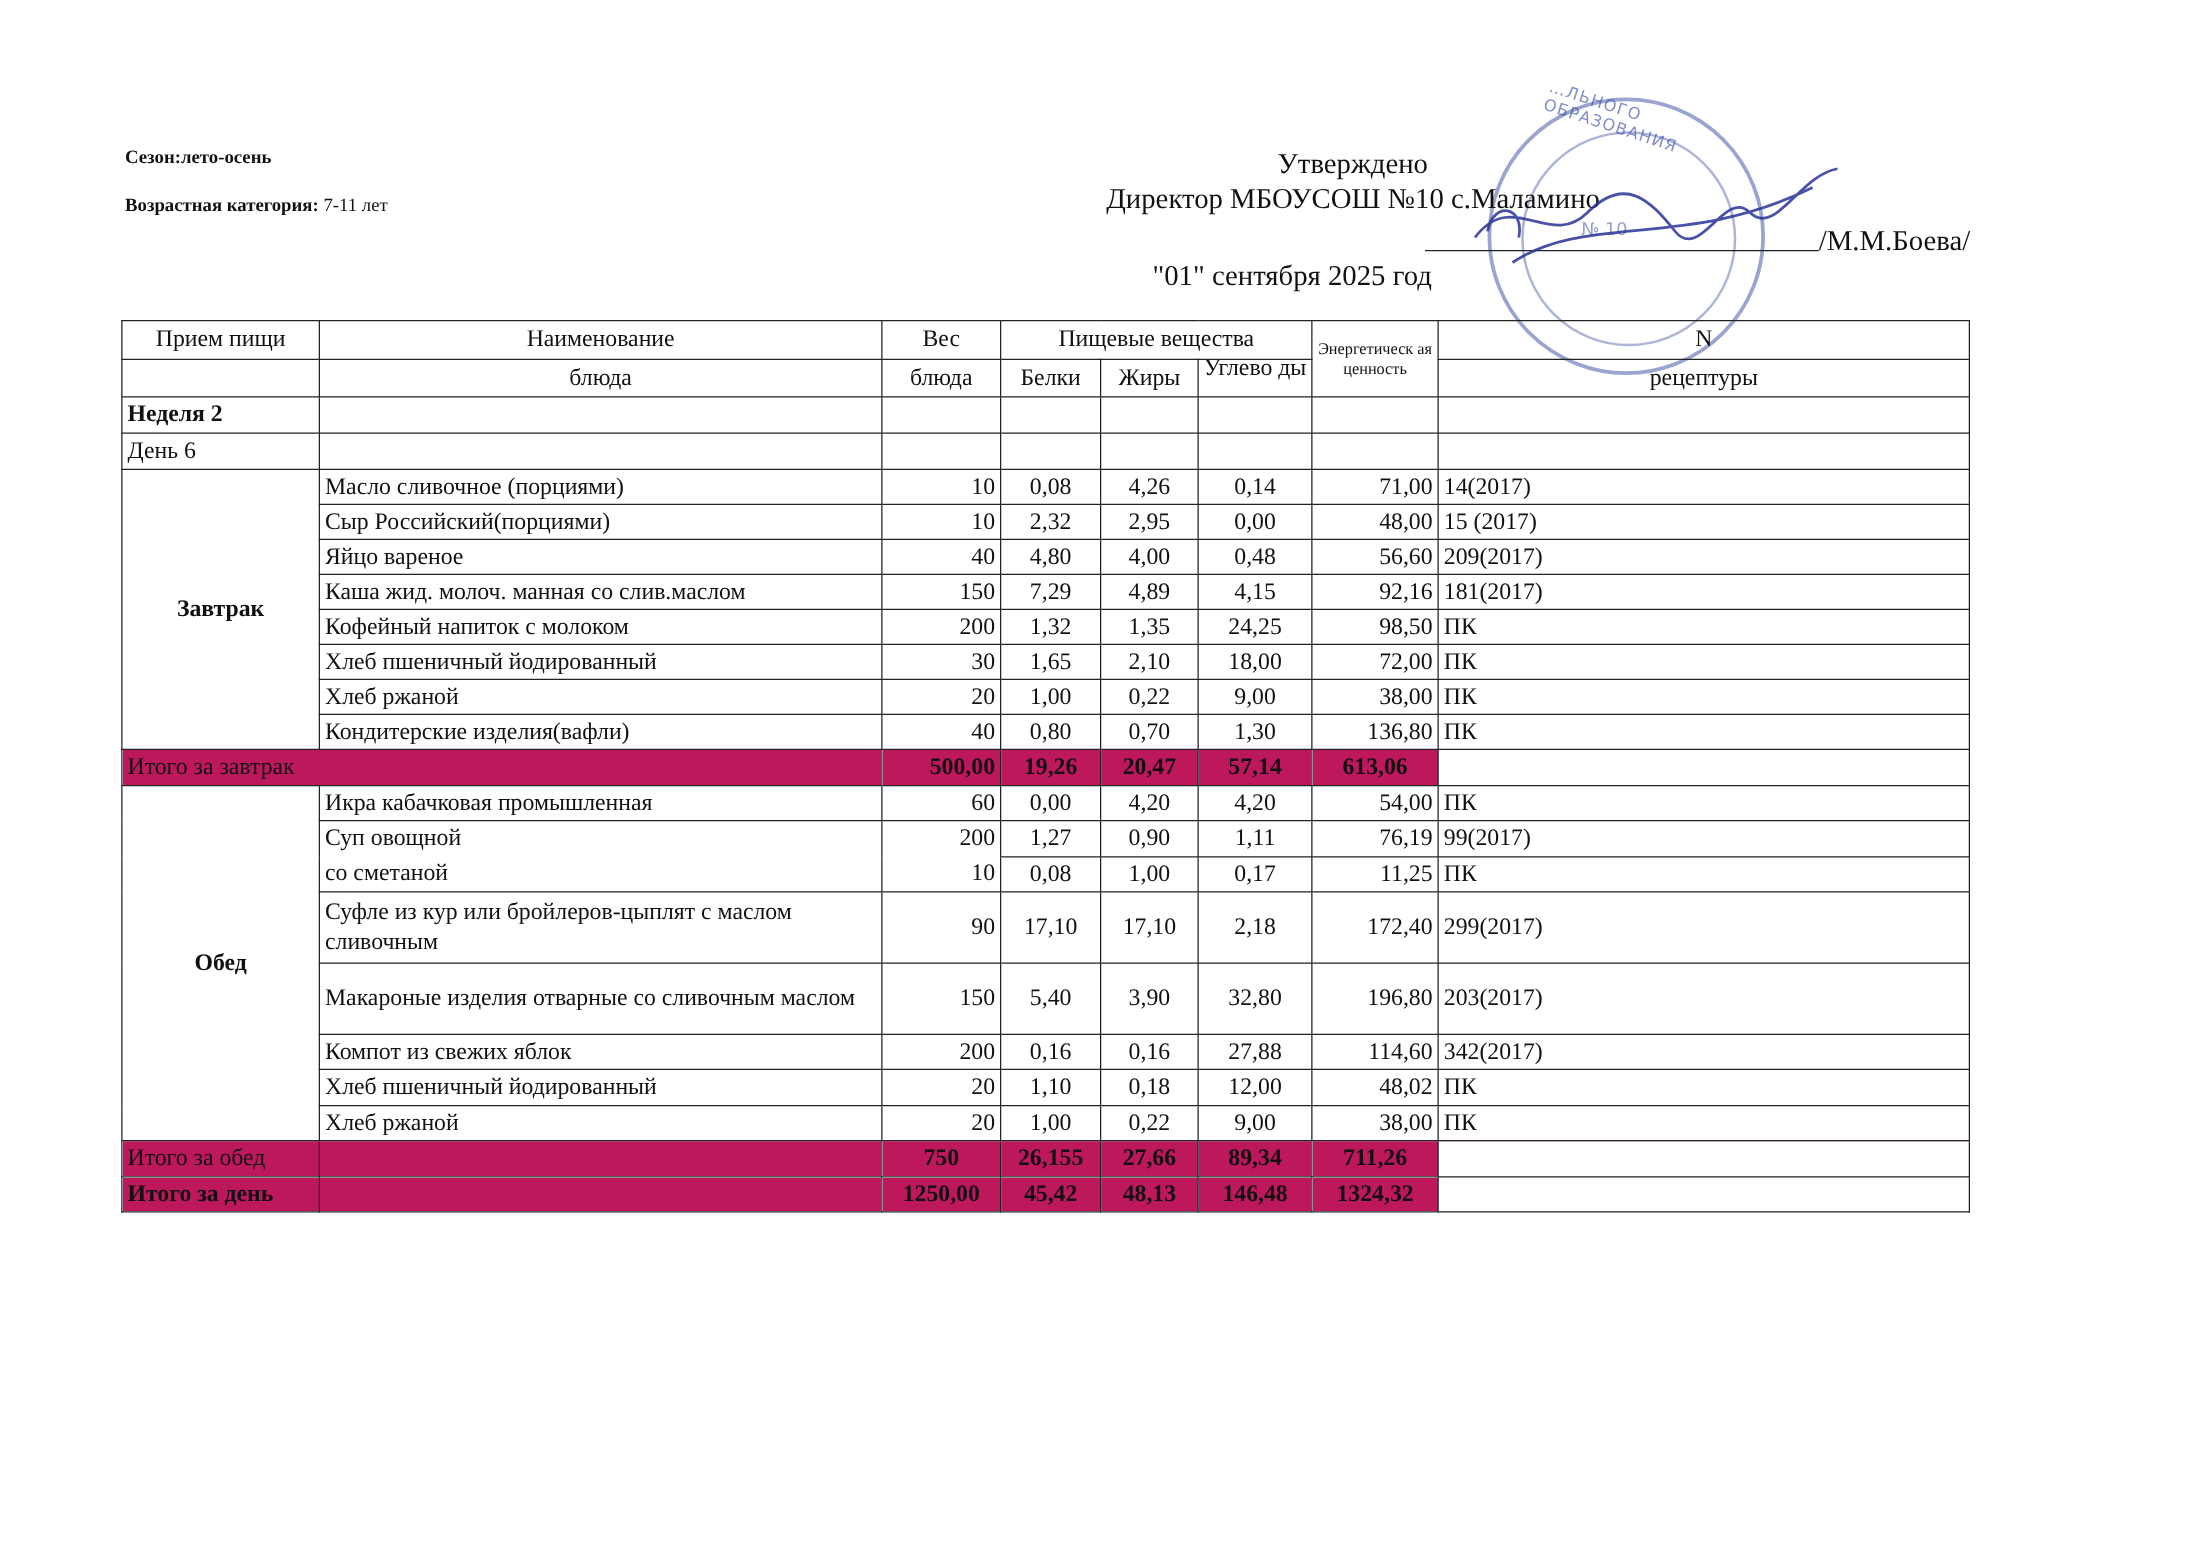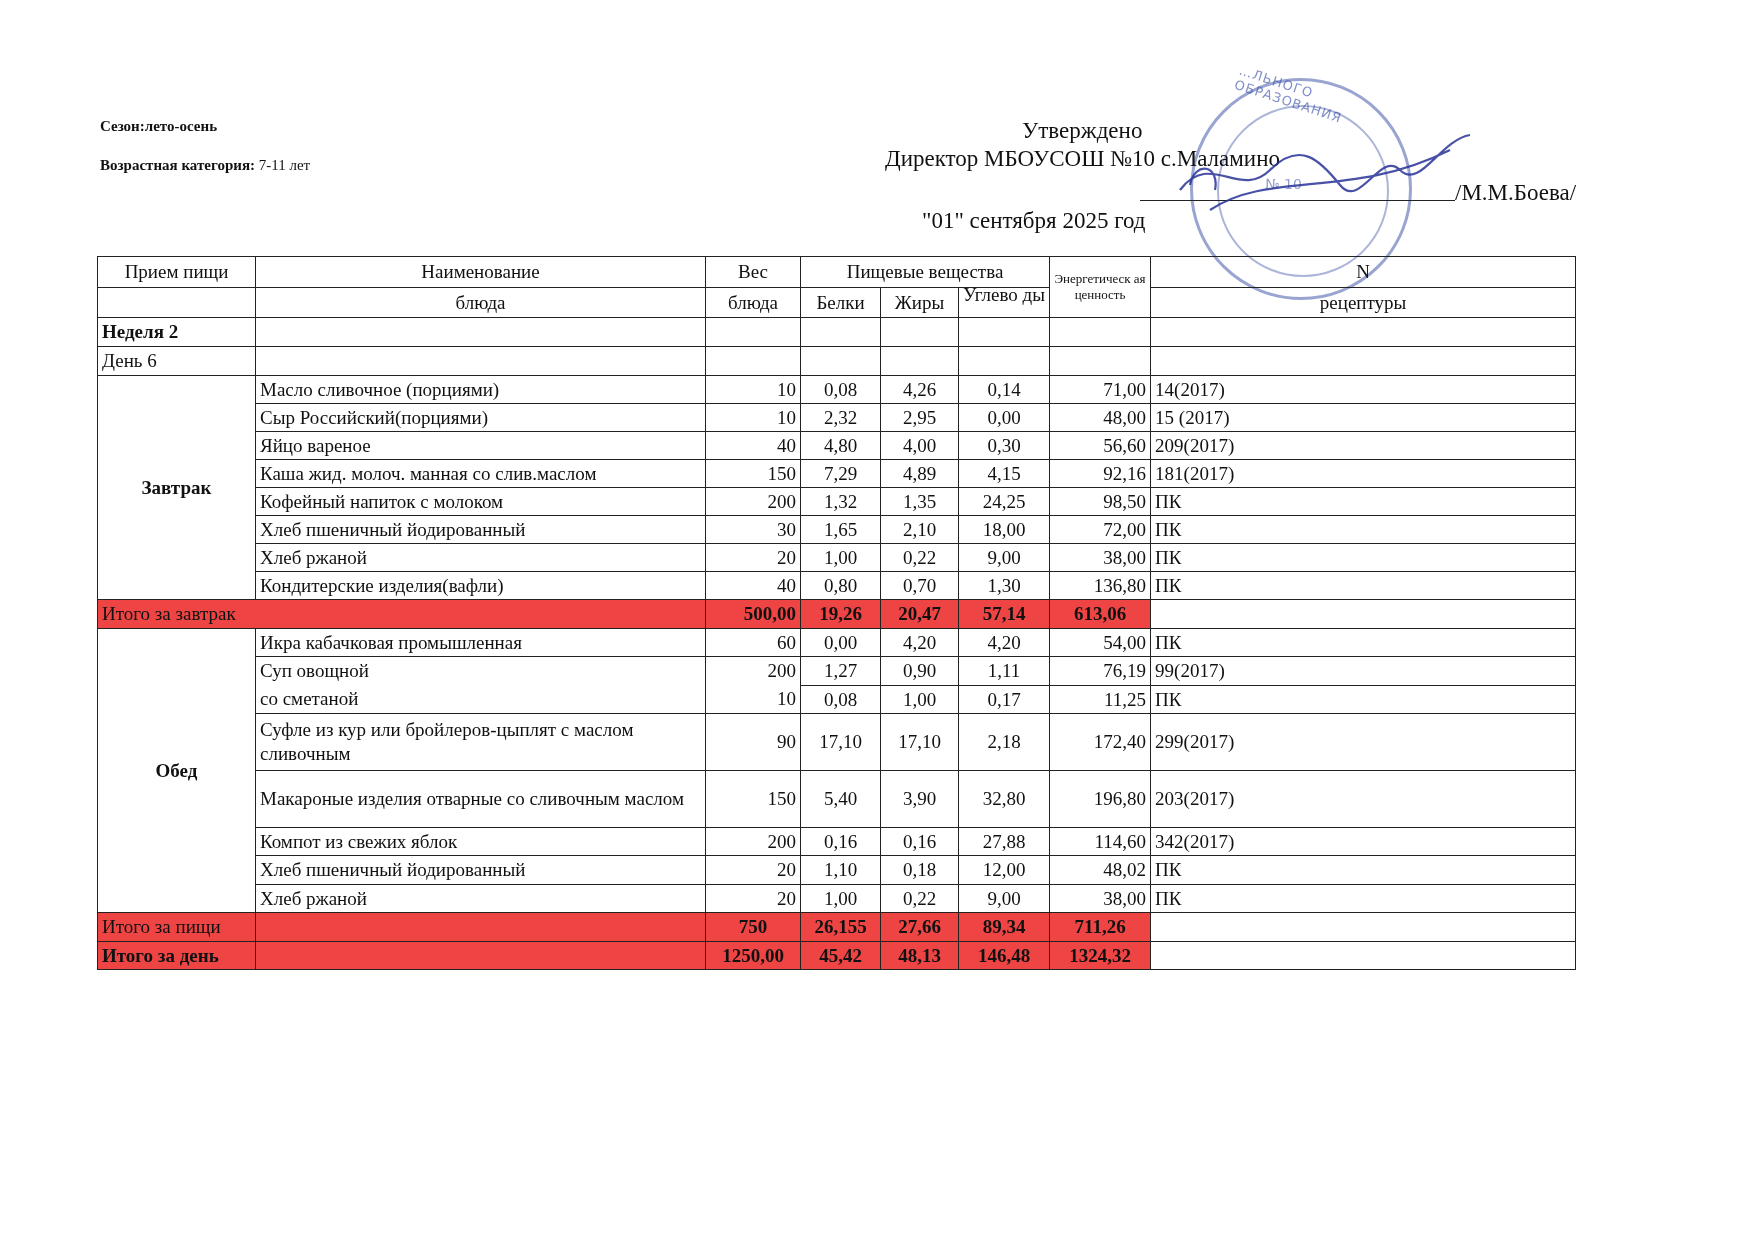--- a/index.html
+++ b/index.html
@@ -22,21 +22,21 @@
 
   table.menu{position:absolute;left:97px;top:256px;border-collapse:collapse;table-layout:fixed;
              font-size:19px;}
   table.menu td{border:1.6px solid #222;padding:0 4px;height:27px;line-height:22px;
                 overflow:hidden;white-space:nowrap;box-sizing:border-box;}
   table.menu td.wrap{white-space:normal;line-height:24px;}
   .c{text-align:center;}
   .r{text-align:right;}
   .l{text-align:left;}
   .small{font-size:13px;line-height:16px !important;}
-  .gray{background:#ef4444;margin-top:44px;}
+  .gray{background:#be185d;margin-top:44px;}
   .noB{border-bottom:none !important;}
   .noT{border-top:none !important;}
   .carb{font-size:19px;line-height:14px !important;vertical-align:top;padding-top:0 !important;}
 </style>
 </head>
 <body>
 
 <div class="abs hdr-left" style="top:118px;">
   <span class="b">Сезон:</span><span class="b">лето-осень</span>
 </div>
@@ -125,21 +125,21 @@
     <td class="c">2,95</td>
     <td class="c">0,00</td>
     <td class="r">48,00</td>
     <td class="l">15 (2017)</td>
   </tr>
   <tr style="height:28px">
     <td class="l">Яйцо вареное</td>
     <td class="r">40</td>
     <td class="c">4,80</td>
     <td class="c">4,00</td>
-    <td class="c">0,30</td>
+    <td class="c">0,48</td>
     <td class="r">56,60</td>
     <td class="l">209(2017)</td>
   </tr>
   <tr style="height:28px">
     <td class="l">Каша жид. молоч. манная со слив.маслом</td>
     <td class="r">150</td>
     <td class="c">7,29</td>
     <td class="c">4,89</td>
     <td class="c">4,15</td>
     <td class="r">92,16</td>
@@ -258,21 +258,21 @@
   <tr style="height:28px">
     <td class="l">Хлеб ржаной</td>
     <td class="r">20</td>
     <td class="c">1,00</td>
     <td class="c">0,22</td>
     <td class="c">9,00</td>
     <td class="r">38,00</td>
     <td class="l">ПК</td>
   </tr>
   <tr style="height:29px" class="gray">
-    <td class="l">Итого за пищи</td>
+    <td class="l">Итого за обед</td>
     <td></td>
     <td class="c b">750</td>
     <td class="c b">26,155</td>
     <td class="c b">27,66</td>
     <td class="c b">89,34</td>
     <td class="c b">711,26</td>
     <td style="background:#fff;"></td>
   </tr>
   <tr style="height:28px" class="gray">
     <td class="l b">Итого за день</td>

